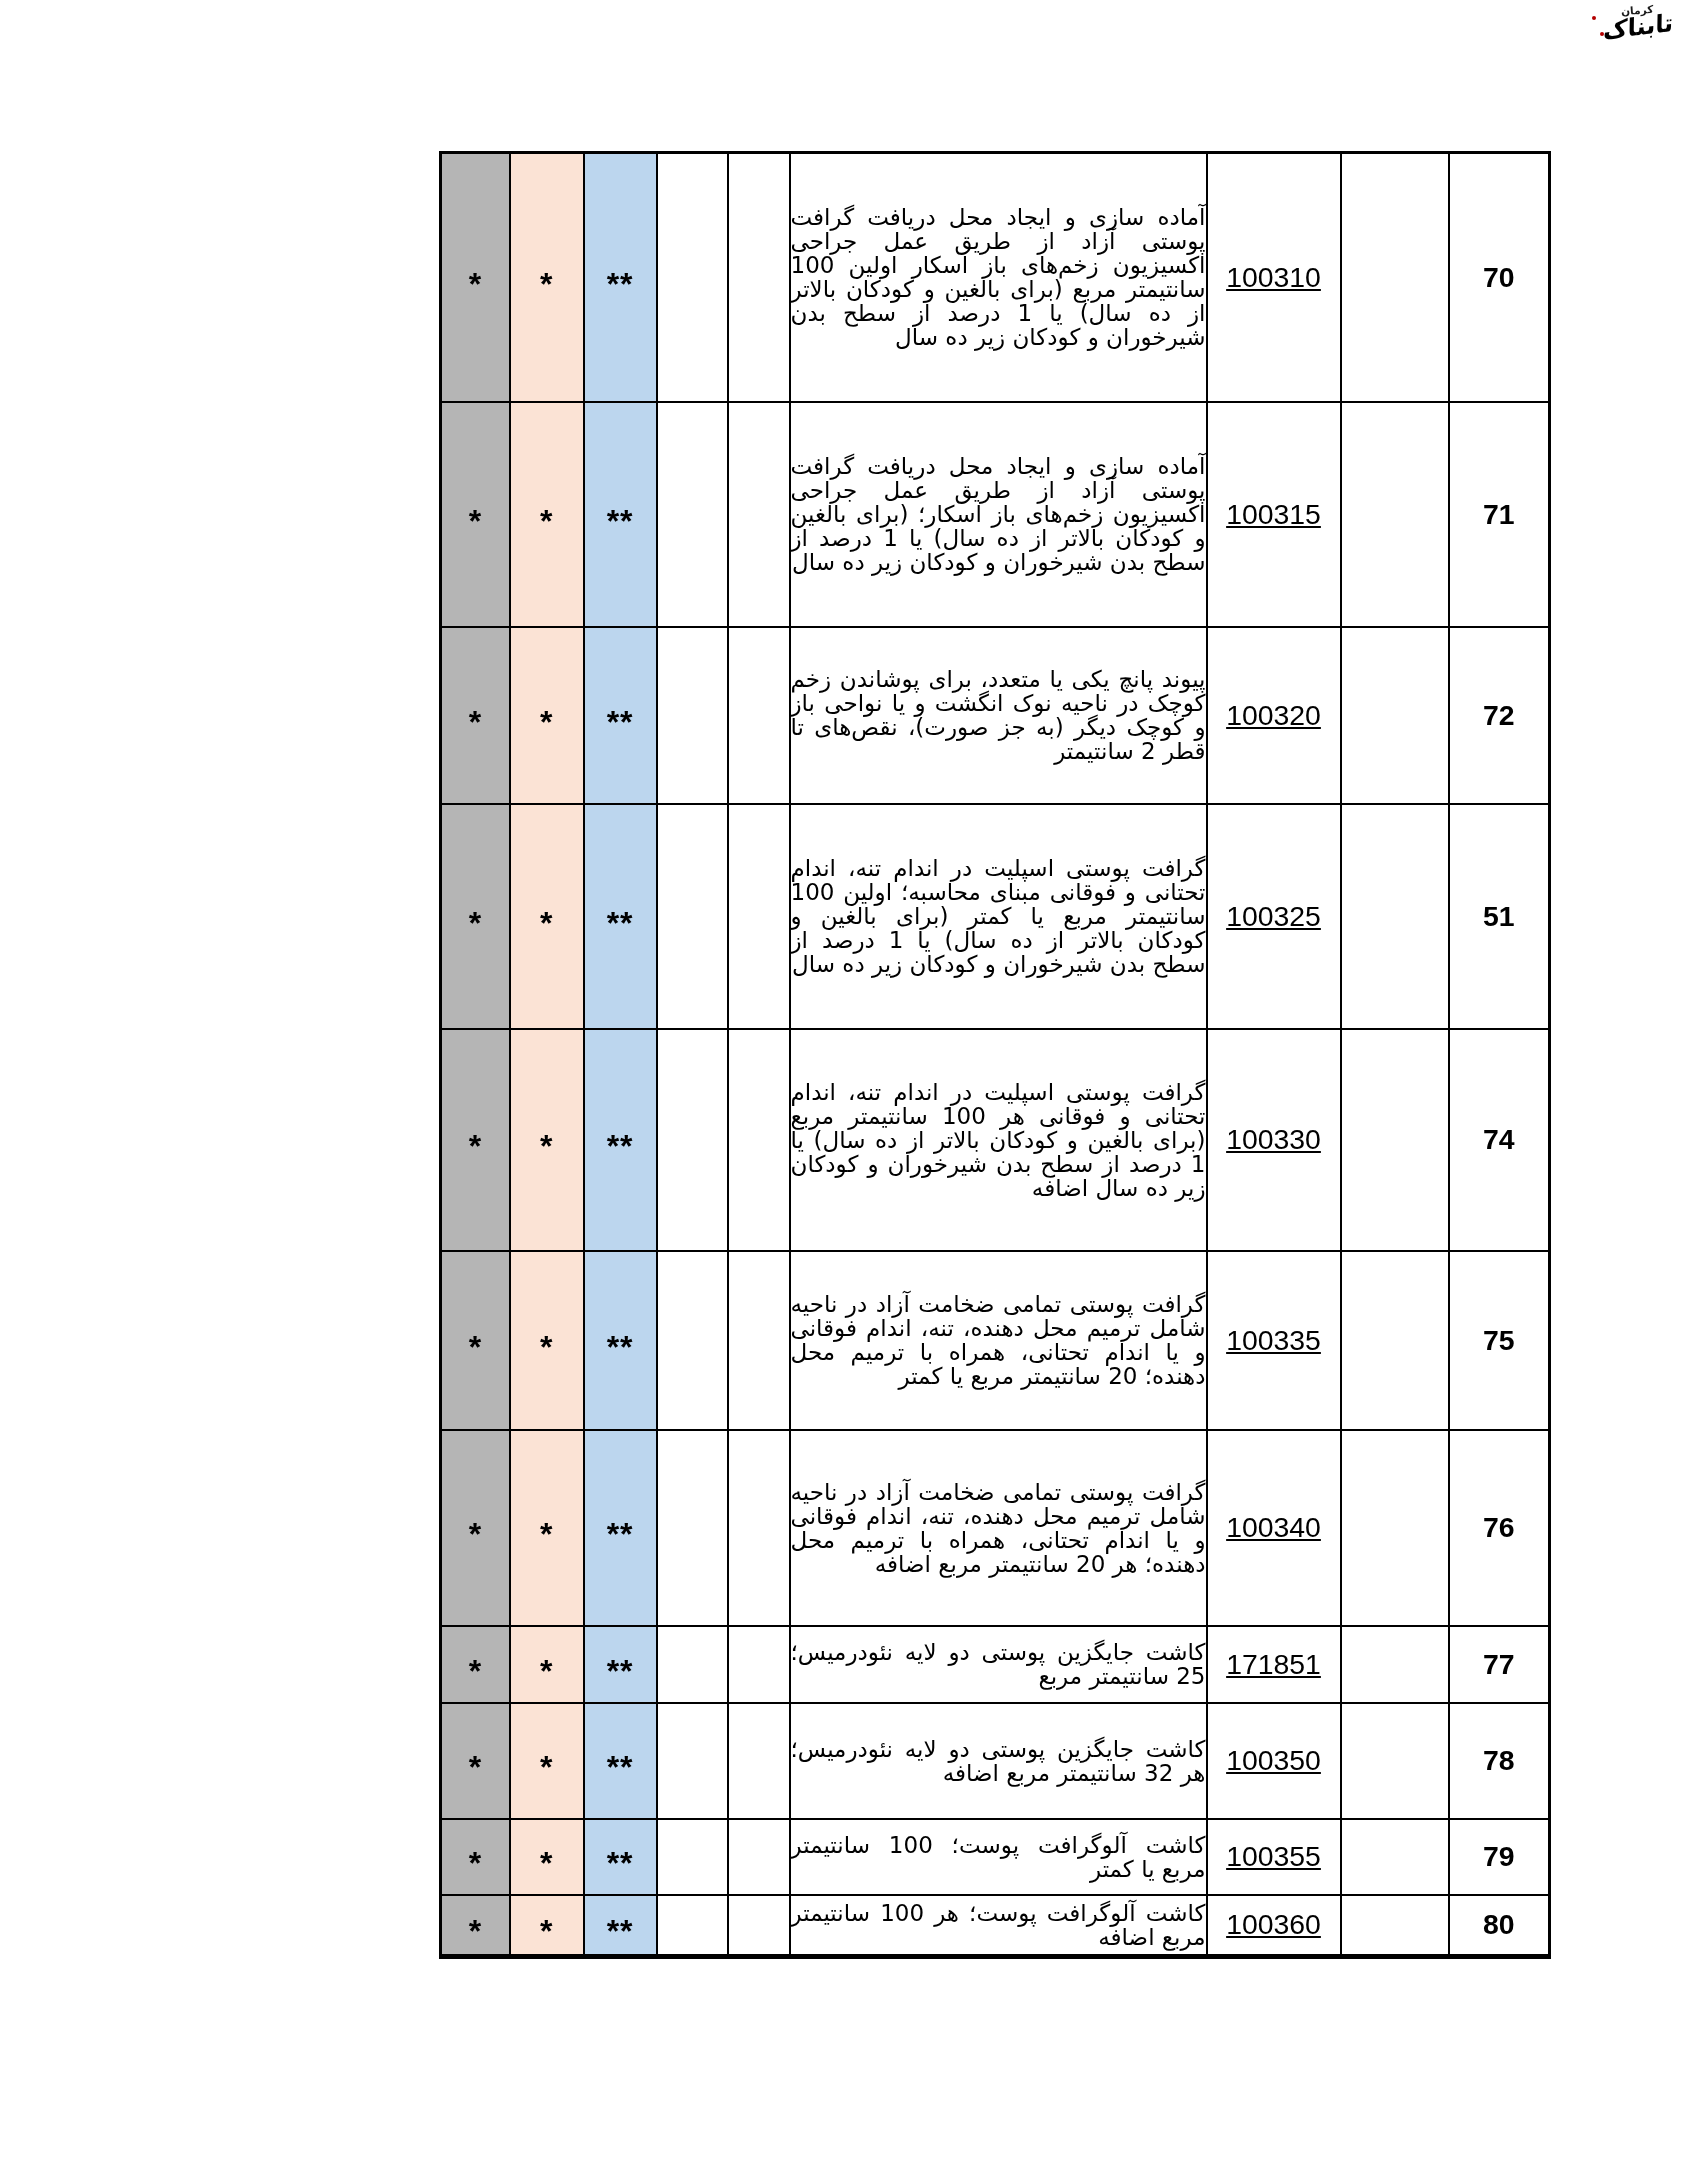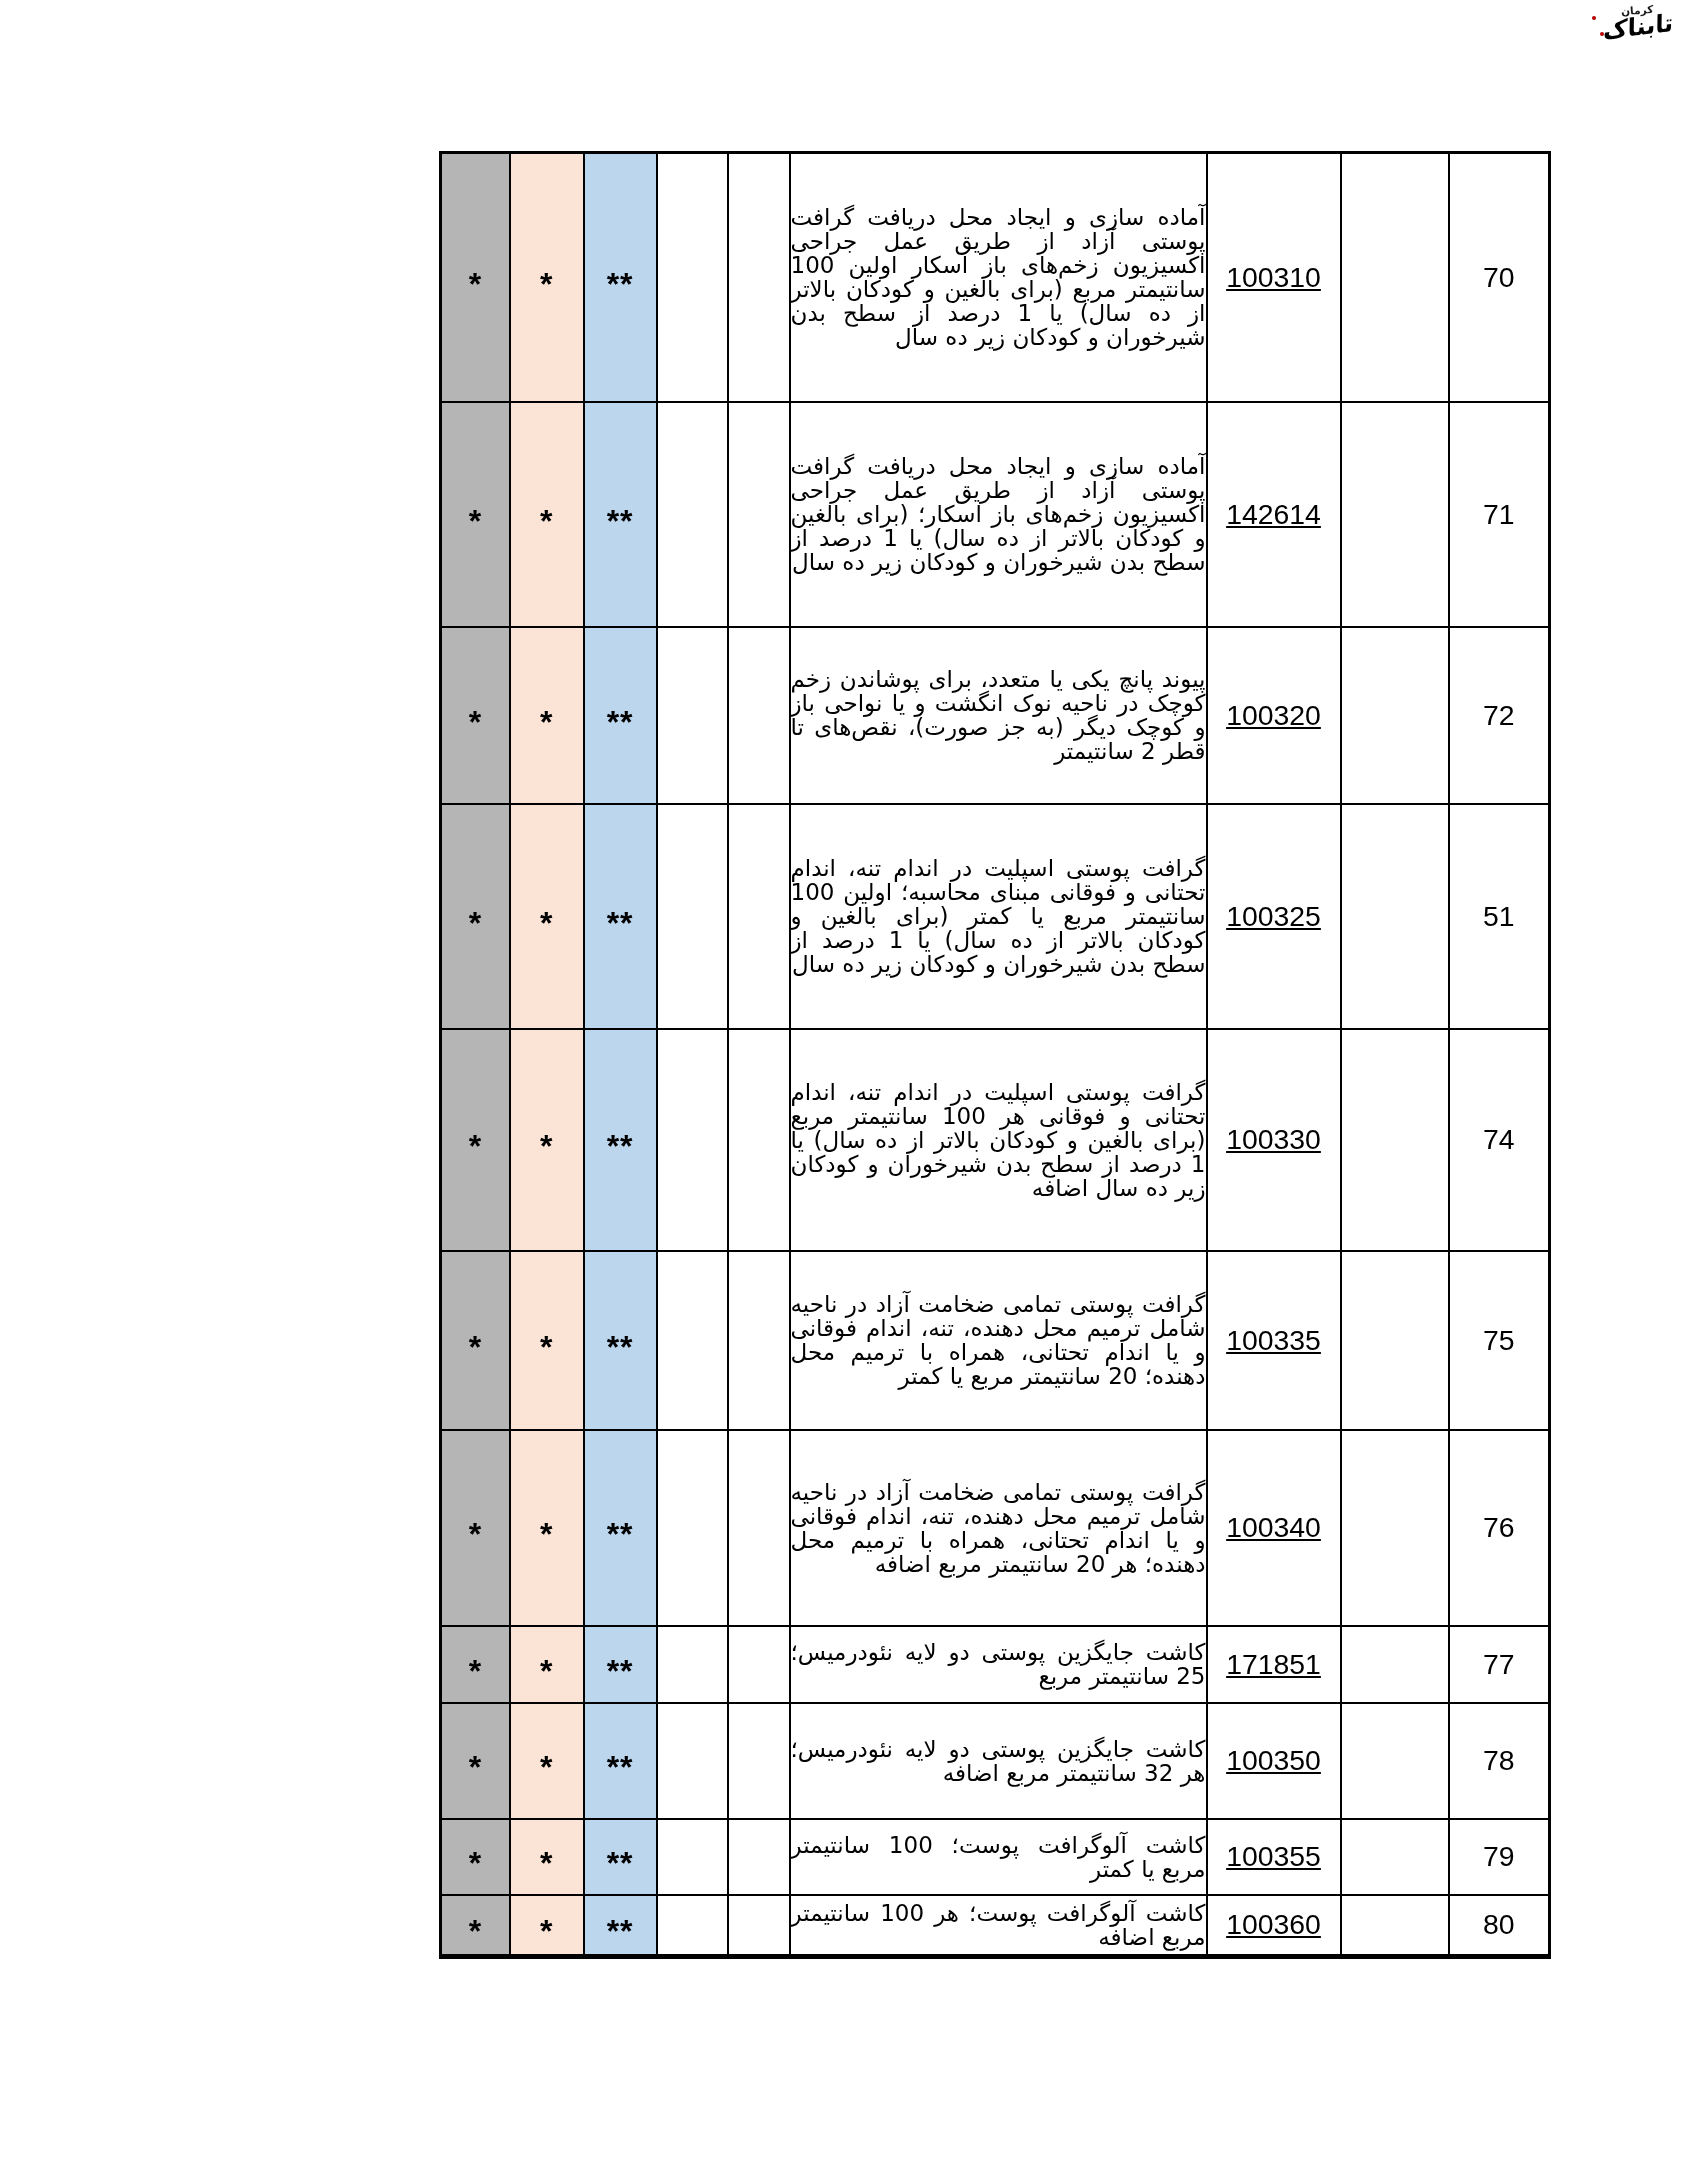--- a/index.html
+++ b/index.html
@@ -81,21 +81,21 @@
     text-align:center;
     font-family:"Liberation Sans","DejaVu Sans",sans-serif;
     font-size:28.4px;
     color:#000;
     text-decoration:underline;
   }
   td.num{
     text-align:center;
     font-family:"Liberation Sans","DejaVu Sans",sans-serif;
     font-size:28.4px;
-    font-weight:normal;
+    font-weight:bold;
     color:#000;
     margin-left:48px;
   }
   td.star{text-align:center;}
   td.star .star-mark{
     display:inline-block;
     font-family:"Liberation Sans","DejaVu Sans",sans-serif;
     font-size:32px;
     font-weight:bold;
     color:#000;
@@ -138,21 +138,21 @@
           <td class="desc">آماده سازی و ایجاد محل دریافت گرافت پوستی آزاد از طریق عمل جراحی اکسیزیون زخم‌های باز اسکار اولین 100 سانتیمتر مربع (برای بالغین و کودکان بالاتر از ده سال) یا 1 درصد از سطح بدن شیرخوران و کودکان زیر ده سال</td>
           <td class="gap"></td>
           <td class="gap"></td>
           <td class="star star-blue"><span class="star-mark">**</span></td>
           <td class="star star-peach"><span class="star-mark">*</span></td>
           <td class="star star-gray"><span class="star-mark">*</span></td>
         </tr>
         <tr style="height: 225px;">
           <td class="num">71</td>
           <td class="gap"></td>
-          <td class="code">142614</td>
+          <td class="code">100315</td>
           <td class="desc">آماده سازی و ایجاد محل دریافت گرافت پوستی آزاد از طریق عمل جراحی اکسیزیون زخم‌های باز اسکار؛ (برای بالغین و کودکان بالاتر از ده سال) یا 1 درصد از سطح بدن شیرخوران و کودکان زیر ده سال</td>
           <td class="gap"></td>
           <td class="gap"></td>
           <td class="star star-blue"><span class="star-mark">**</span></td>
           <td class="star star-peach"><span class="star-mark">*</span></td>
           <td class="star star-gray"><span class="star-mark">*</span></td>
         </tr>
         <tr style="height: 177px;">
           <td class="num">72</td>
           <td class="gap"></td>

